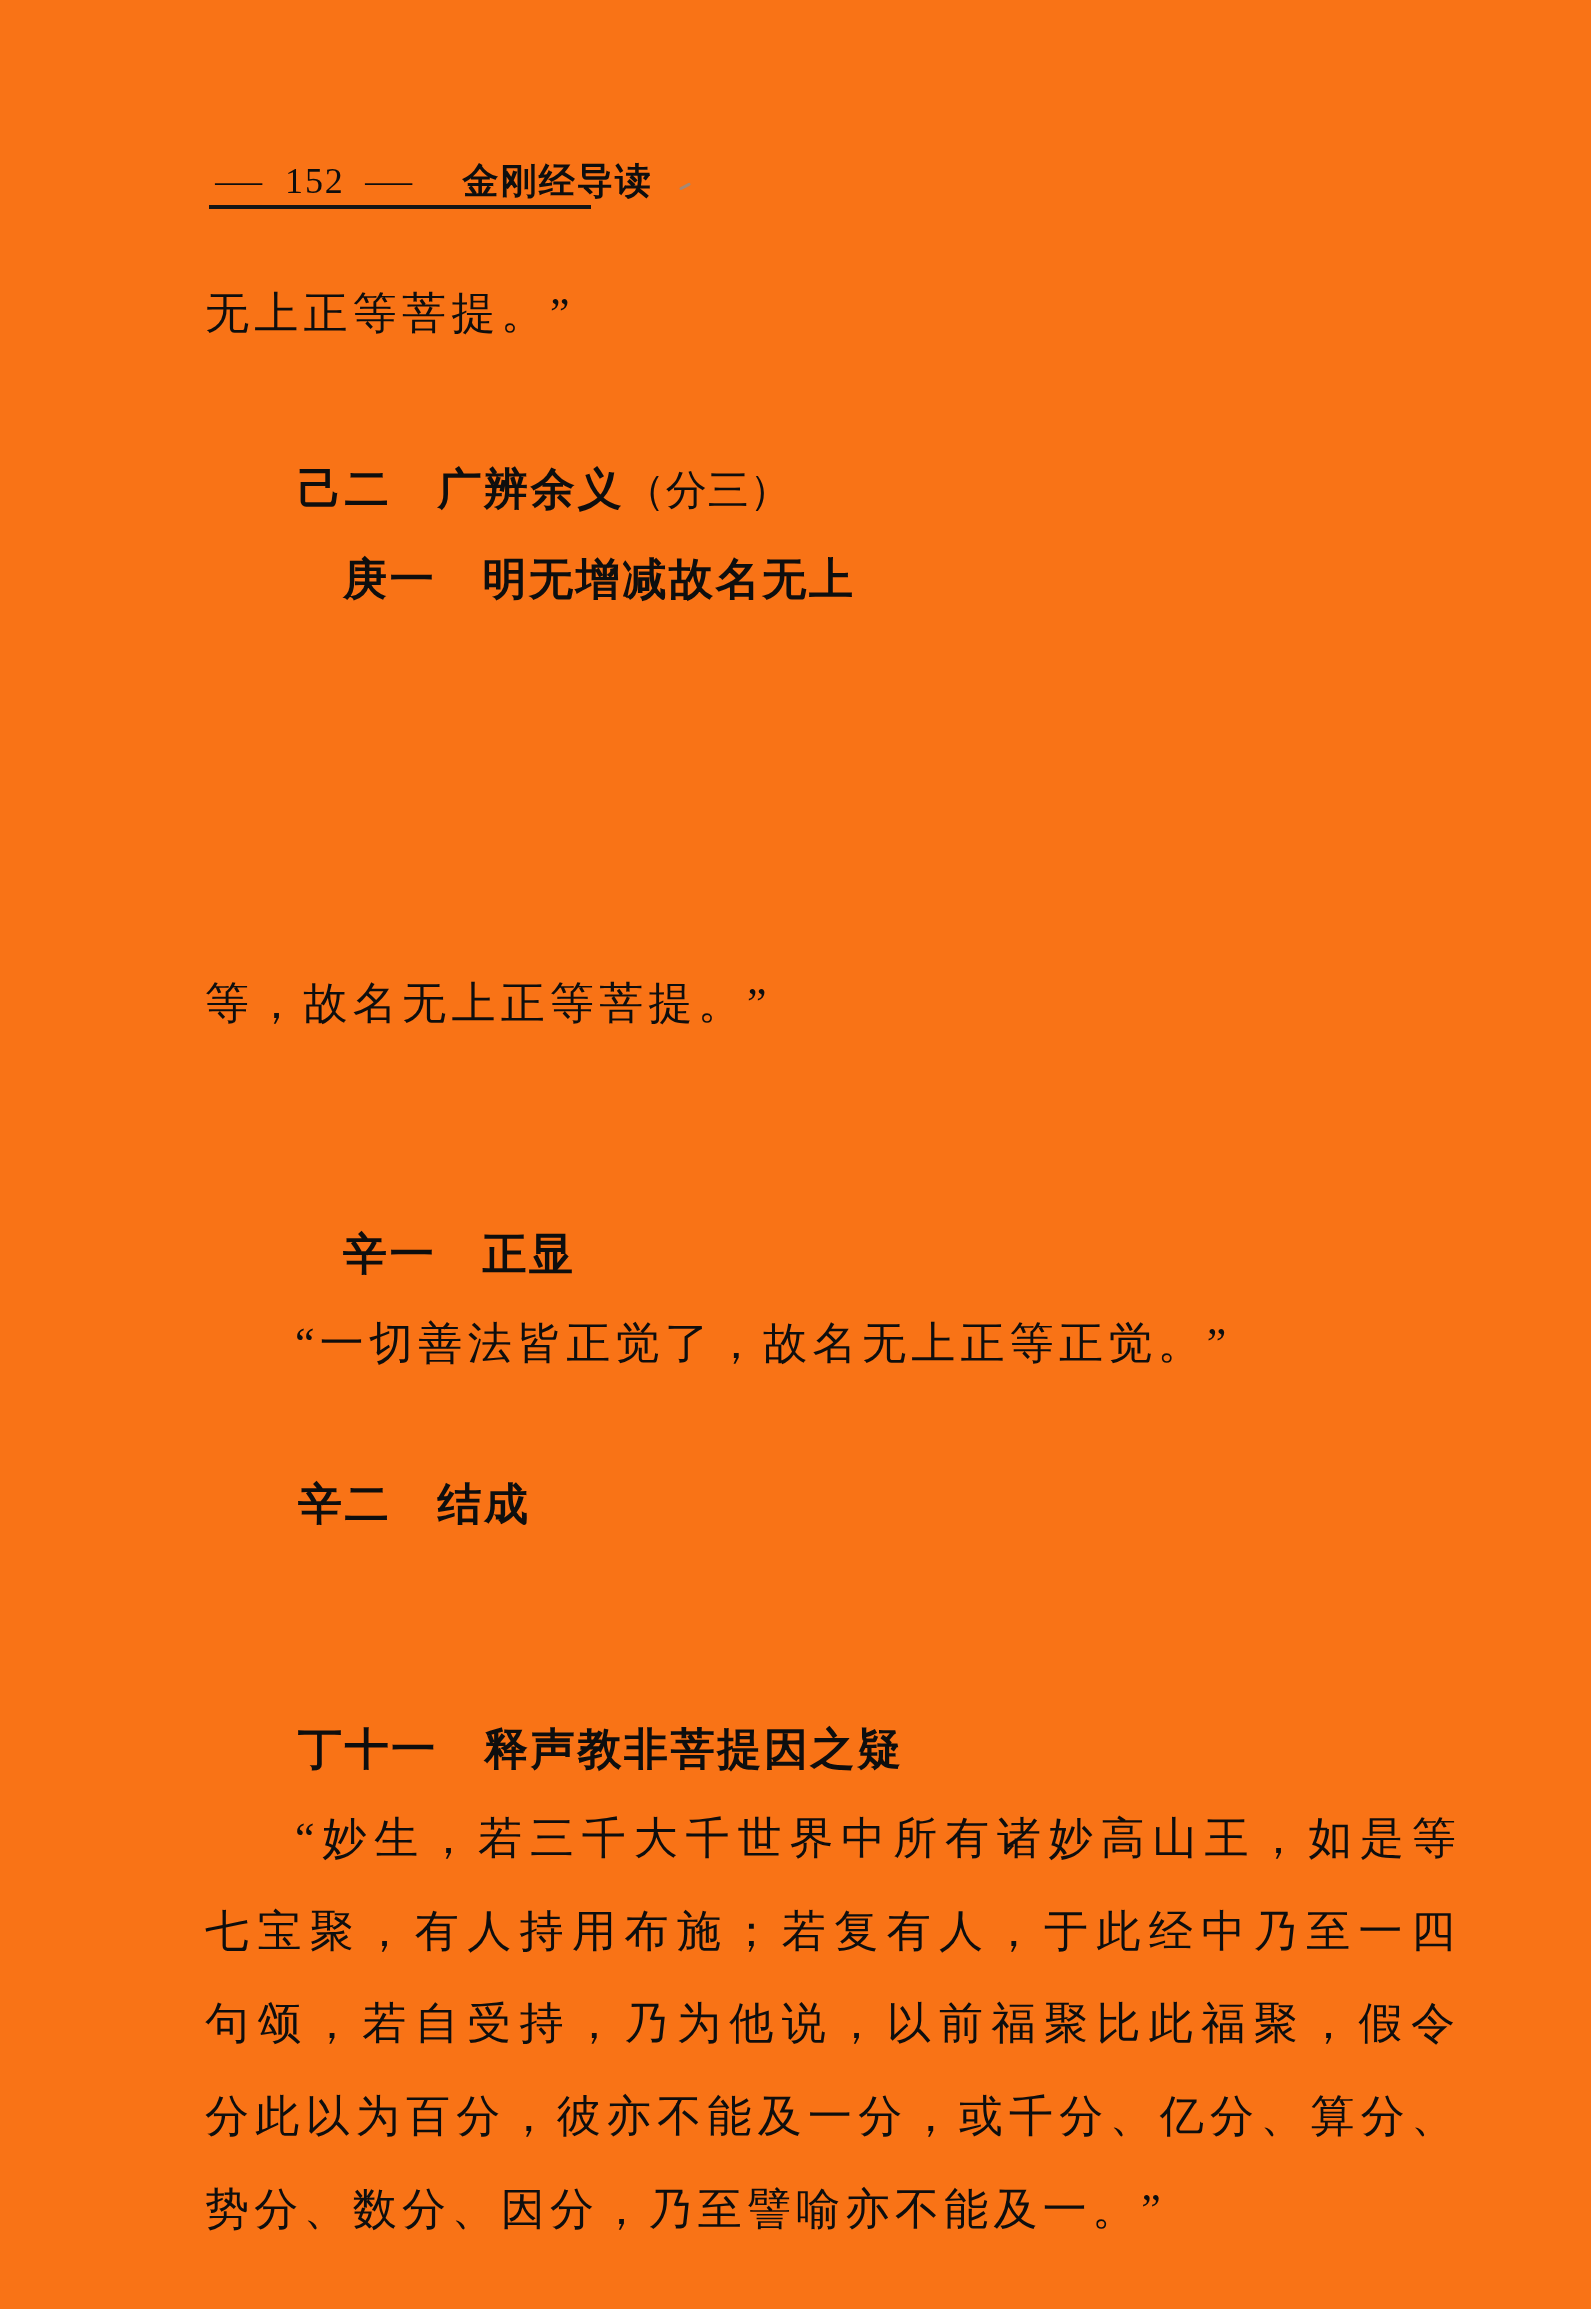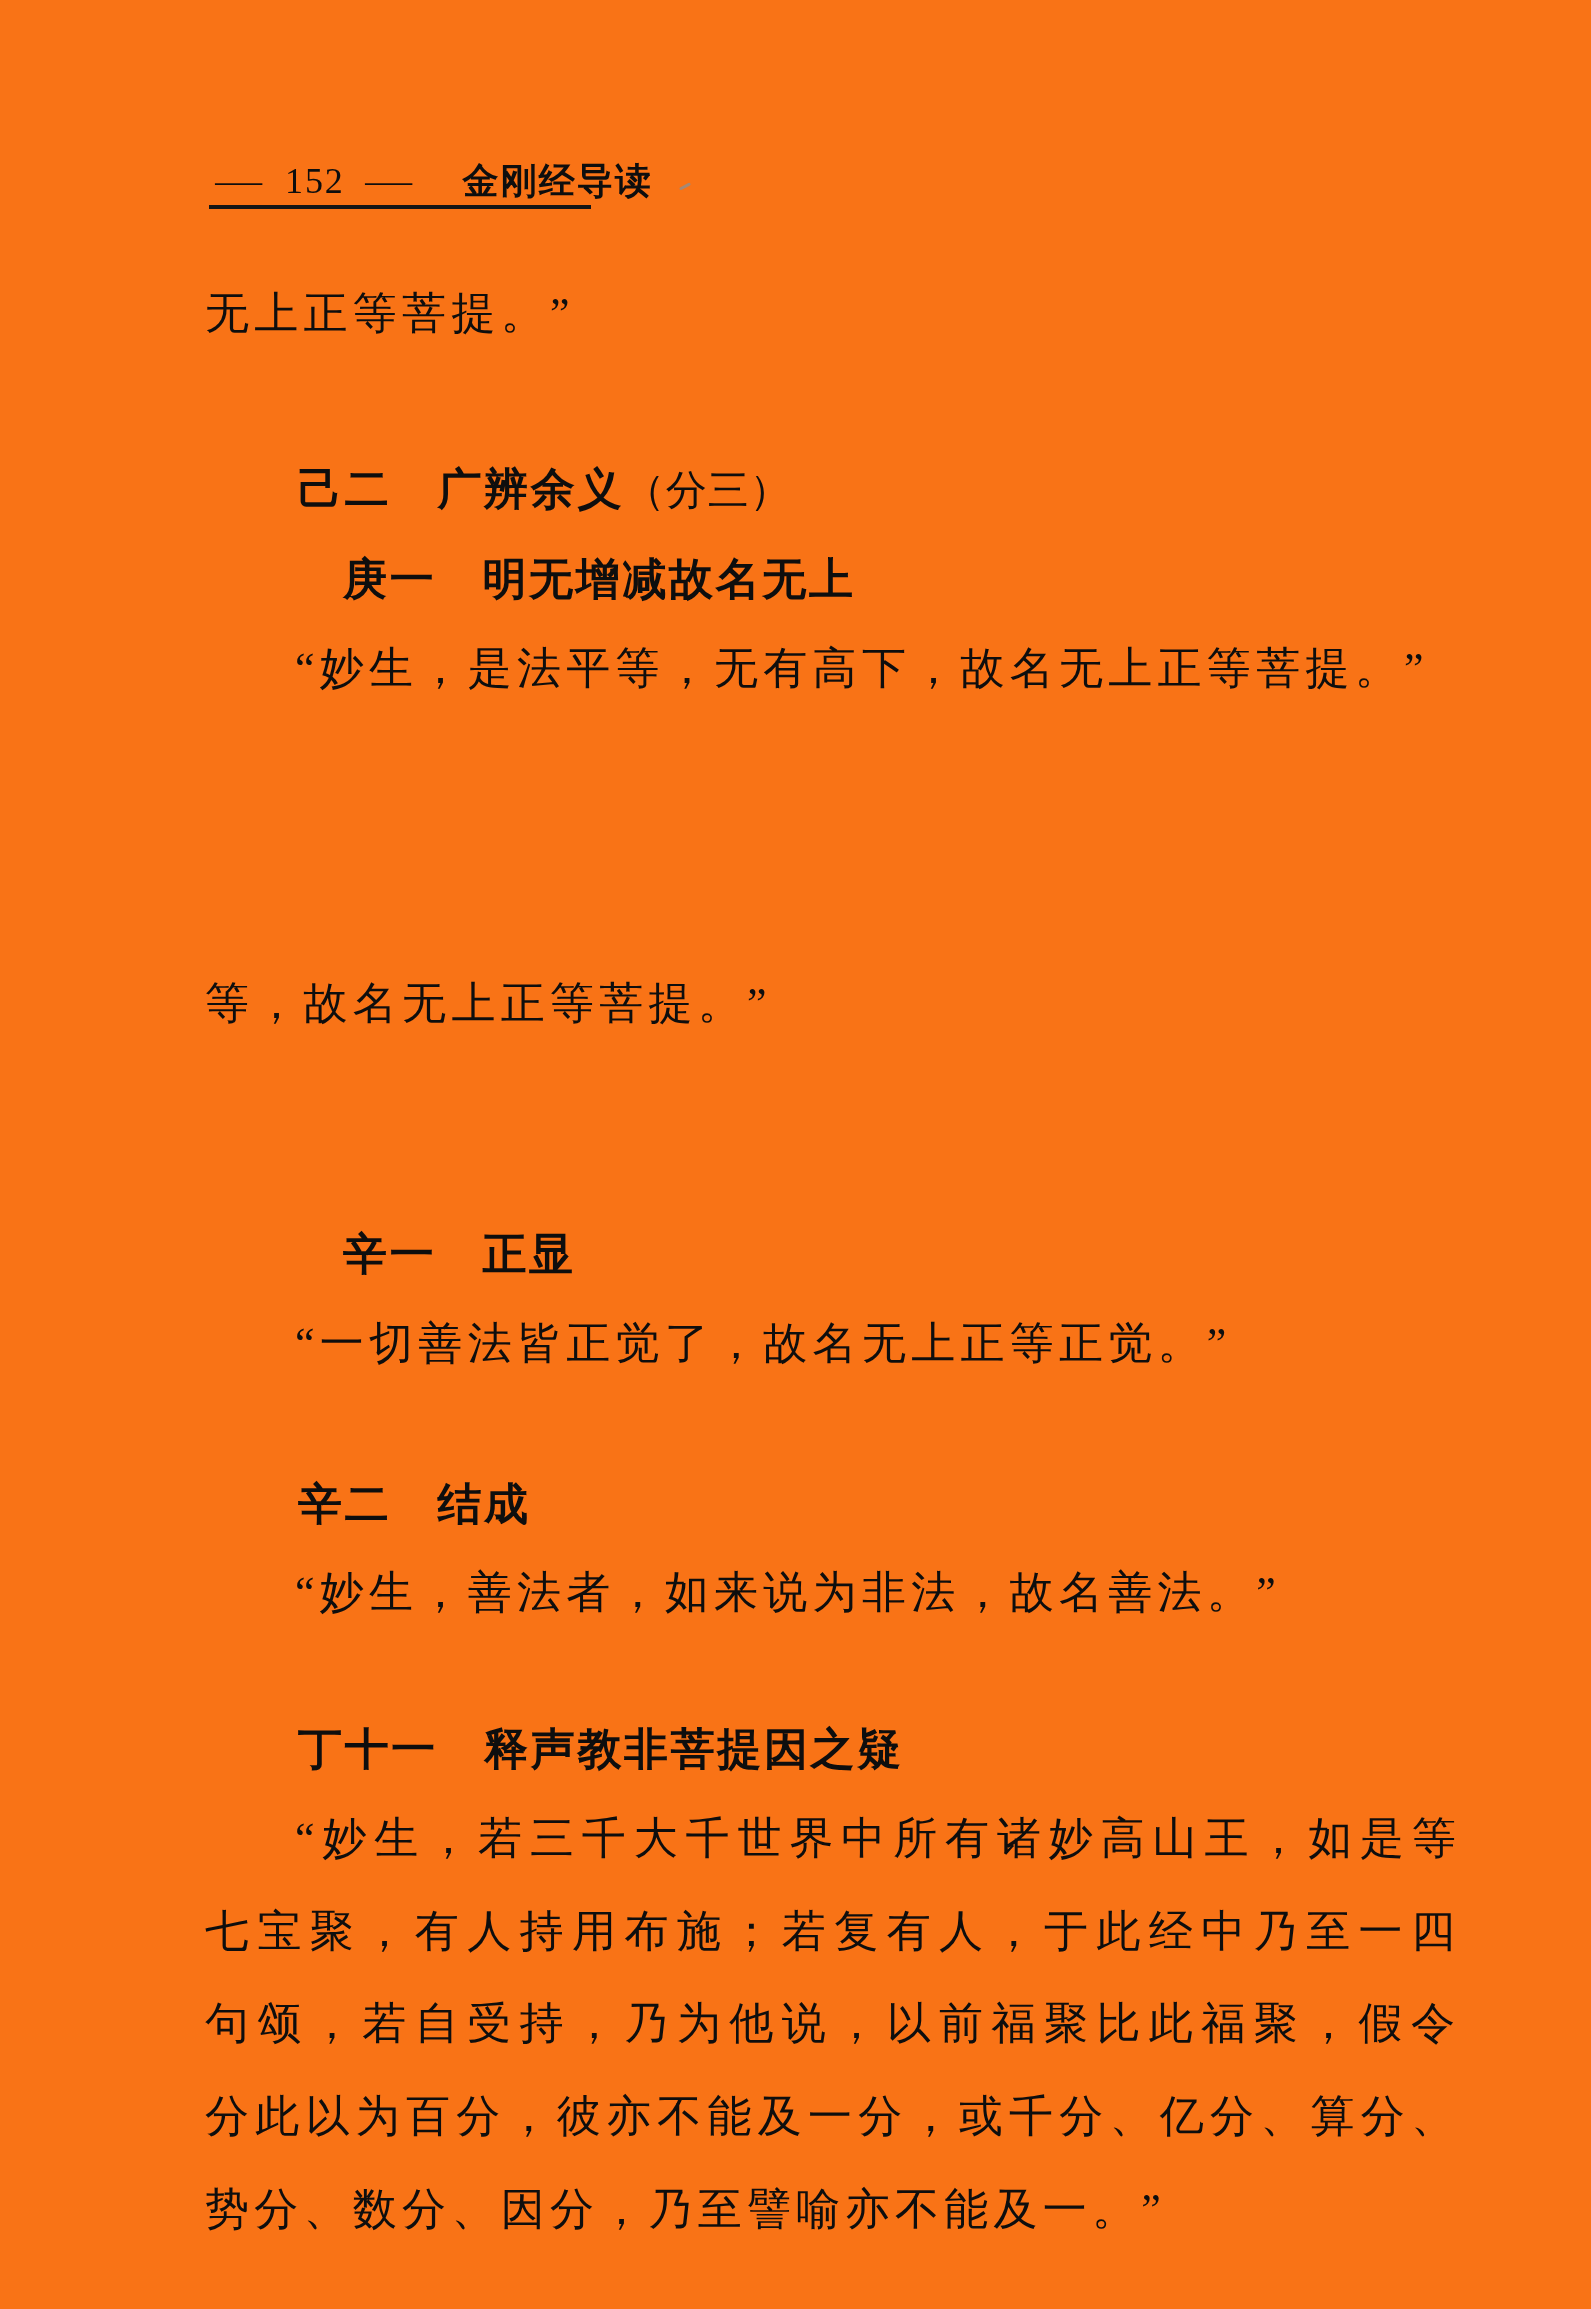--- a/index.html
+++ b/index.html
@@ -104,34 +104,32 @@
 
   <div class="line" style="top:285px">无上正等菩提。”</div>
 
   <div class="heading" style="top:460px; left:298px">
     <span class="hlabel">己二</span><span>广辨余义</span><span class="suffix">（分三）</span>
   </div>
 
   <div class="heading" style="top:550px; left:343px">
     <span class="hlabel">庚一</span><span>明无增减故名无上</span>
   </div>
-  <div class="line indent" style="top:640px">“妙生，是法平等，无有高下，故名无上正等菩提。”</div>
 
   <div class="line" style="top:975px">等，故名无上正等菩提。”</div>
 
 
   <div class="heading" style="top:1225px; left:343px">
     <span class="hlabel">辛一</span><span>正显</span>
   </div>
   <div class="line indent" style="top:1315px">“一切善法皆正觉了，故名无上正等正觉。”</div>
 
   <div class="heading" style="top:1475px; left:298px">
     <span class="hlabel">辛二</span><span>结成</span>
   </div>
-  <div class="line indent" style="top:1564px">“妙生，善法者，如来说为非法，故名善法。”</div>
 
   <div class="heading" style="top:1720px; left:298px">
     <span class="hlabel">丁十一</span><span>释声教非菩提因之疑</span>
   </div>
   <div class="line indent just" style="top:1810px">“妙生，若三千大千世界中所有诸妙高山王，如是等</div>
   <div class="line just" style="top:1903px">七宝聚，有人持用布施；若复有人，于此经中乃至一四</div>
   <div class="line just" style="top:1995px">句颂，若自受持，乃为他说，以前福聚比此福聚，假令</div>
   <div class="line just" style="top:2088px">分此以为百分，彼亦不能及一分，或千分、亿分、算分、</div>
   <div class="line" style="top:2181px">势分、数分、因分，乃至譬喻亦不能及一。”</div>
 

